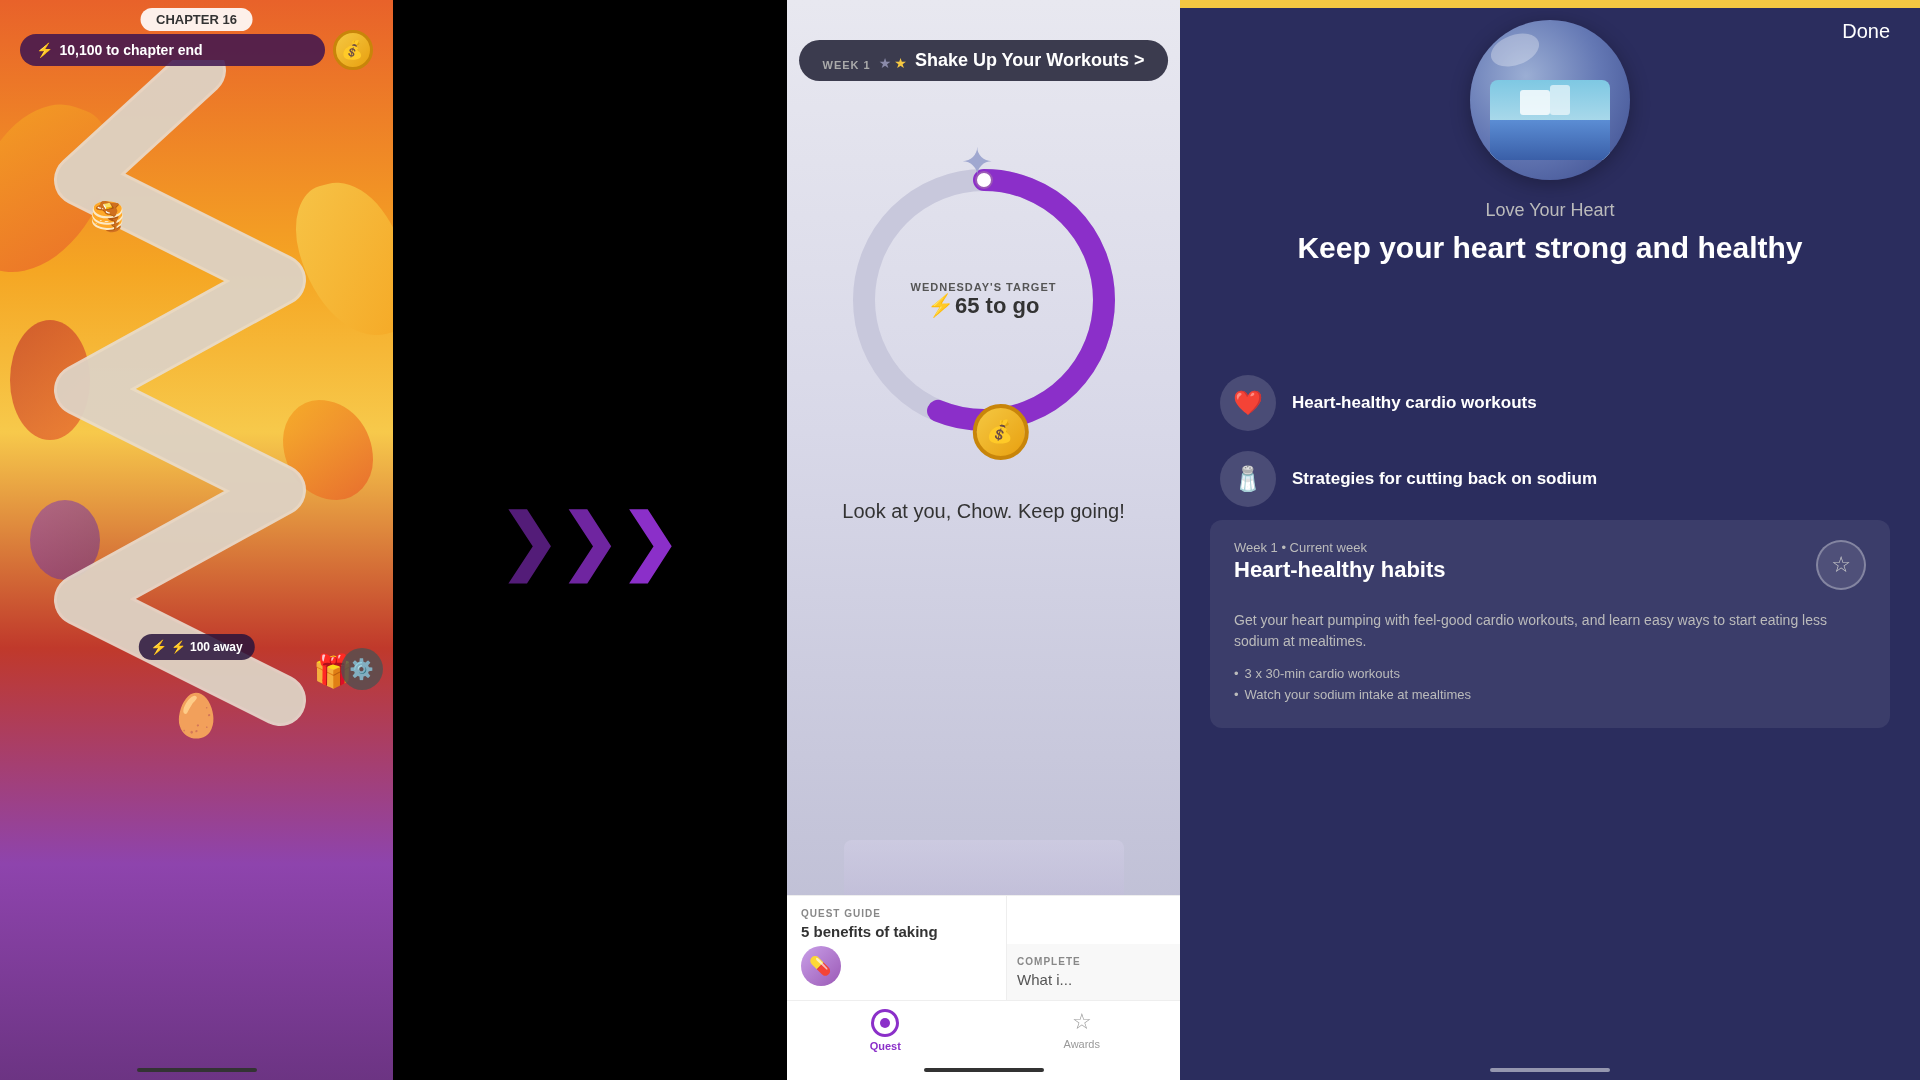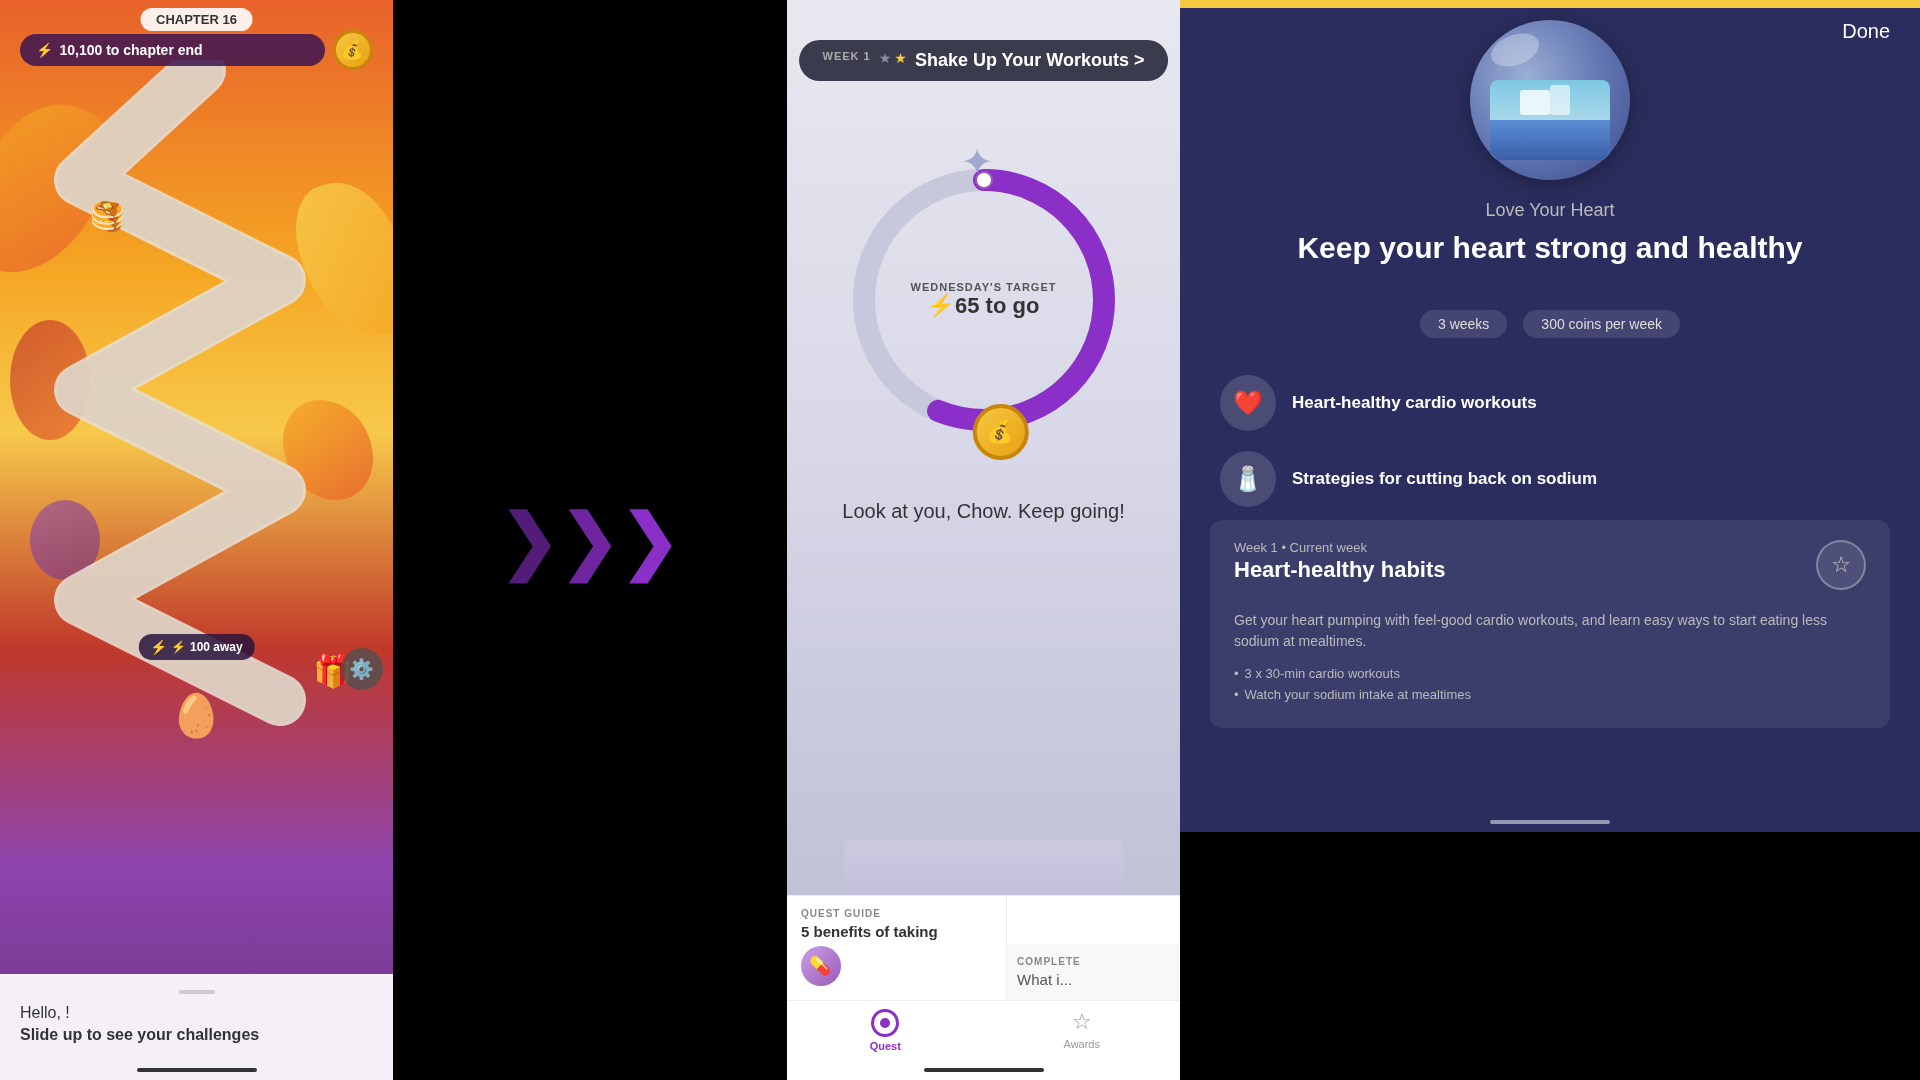--- a/index.html
+++ b/index.html
@@ -238,21 +238,21 @@
 
     .quest-week-badge {
       position: absolute;
       top: 40px;
       left: 50%;
       transform: translateX(-50%);
       background: rgba(40,40,60,0.9);
       border-radius: 30px;
       padding: 10px 24px;
       display: flex;
-      align-items: flex-start;
+      align-items: flex-end;
       gap: 8px;
       white-space: nowrap;
       z-index: 10;
     }
 
     .week-label {
       color: #aaa;
       font-size: 11px;
       font-weight: 700;
       letter-spacing: 1px;
@@ -460,21 +460,21 @@
       width: 120px;
       height: 4px;
       background: #333;
       border-radius: 2px;
       z-index: 30;
     }
 
     
     .panel-health {
       width: 740px;
-      height: 832px;
+      height: 1080px;
       background: #2b2d5e;
       position: relative;
       overflow: hidden;
       flex-shrink: 0;
     }
 
     .health-top-bar {
       position: absolute;
       top: 0;
       left: 0;
@@ -739,28 +739,20 @@
     <span class="lightning-icon">⚡</span>
     <span class="distance-text">⚡ 100 away</span>
   </div>
 
   <div class="egg-char">🥚</div>
 
   <div class="gift-icon">🎁</div>
 
   <div class="gear-icon-game">⚙️</div>
 
-  <div class="game-chat">
-    <div class="chat-handle"></div>
-    <div class="chat-greeting">
-      <span>Hello,</span>
-      <span>!</span>
-    </div>
-    <div class="chat-sub">Slide up to see your challenges</div>
-  </div>
 
   <div class="bottom-bar"></div>
 </div>
 
 <div class="panel-arrows">
   <div class="arrows-container">
     <span class="arrow-chevron" style="color:#8b2fc9;opacity:0.6;">❯</span>
     <span class="arrow-chevron" style="color:#8b2fc9;opacity:0.8;">❯</span>
     <span class="arrow-chevron" style="color:#8b2fc9;">❯</span>
   </div>
@@ -850,24 +842,20 @@
         <div style="position:absolute;top:10px;left:30px;width:30px;height:25px;background:rgba(255,255,255,0.8);border-radius:3px;"></div>
         <div style="position:absolute;top:5px;left:60px;width:20px;height:30px;background:rgba(255,255,255,0.6);border-radius:3px;"></div>
       </div>
     </div>
   </div>
 
   <div class="health-title-sub">Love Your Heart</div>
 
   <div class="health-title-main">Keep your heart strong and healthy</div>
 
-  <div class="health-meta">
-    <div class="health-meta-pill">3 weeks</div>
-    <div class="health-meta-pill">300 coins per week</div>
-  </div>
 
   <div class="health-activities">
     <div class="activity-item">
       <div class="activity-icon-circle">
         <span style="font-size:24px;">❤️</span>
       </div>
       <div class="activity-text">Heart-healthy cardio workouts</div>
     </div>
     <div class="activity-item">
       <div class="activity-icon-circle">

